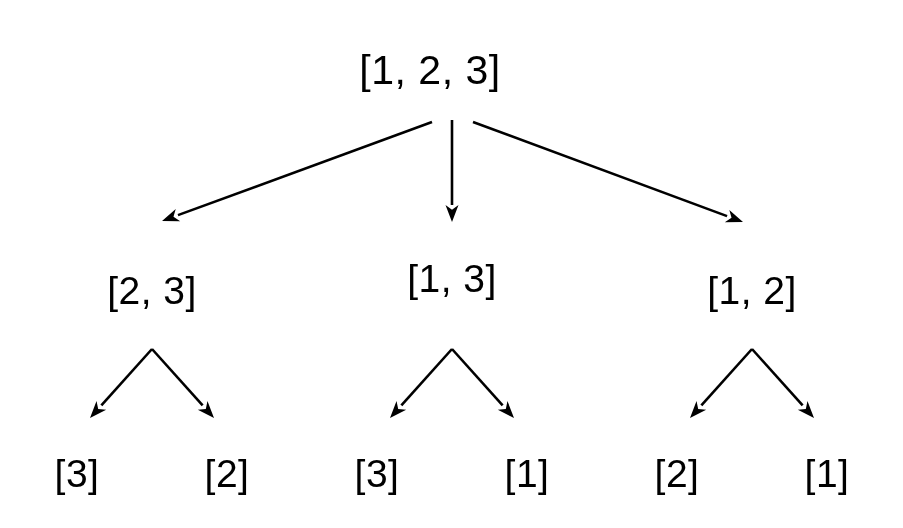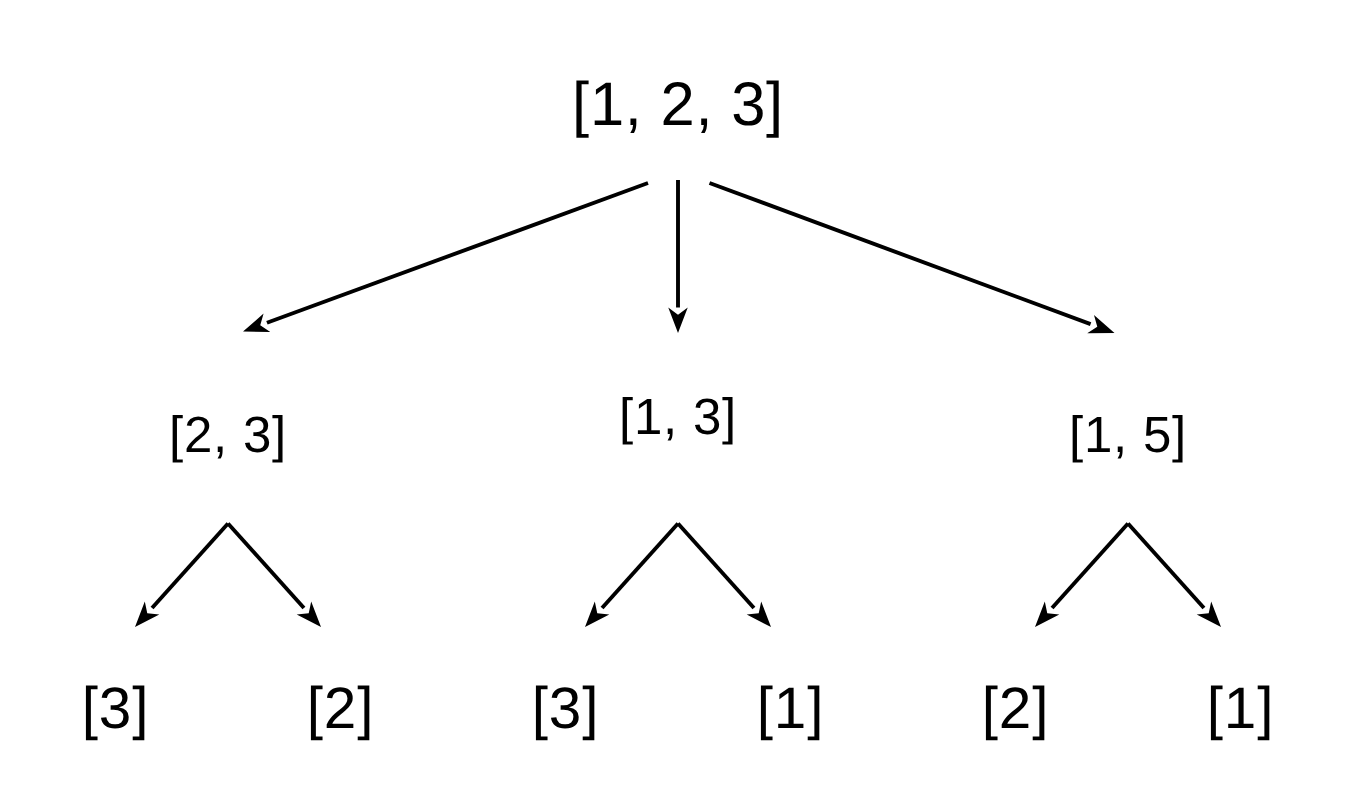--- a/index.html
+++ b/index.html
@@ -30,21 +30,21 @@
     position: absolute;
     transform: translate(-50%, -50%);
     white-space: nowrap;
     color: #000000;
     font-family: "Liberation Sans", sans-serif;
     font-weight: 400;
     line-height: 1;
     letter-spacing: 0.5px;
   }
   .level-0 { font-size: 41px; }
-  .level-1 { font-size: 34px; text-align: center; }
+  .level-1 { font-size: 39px; text-align: center; }
   .level-2 { font-size: 39px; }
 </style>
 </head>
 <body>
 
 <div id="diagram-canvas">
 
   <svg id="edge-layer" viewBox="0 0 903 528" xmlns="http://www.w3.org/2000/svg">
       <line x1="432" y1="122" x2="177.96089737007236" y2="215.1476709643068" stroke="#000000" stroke-width="2.6" stroke-linecap="butt"></line>
       <polygon points="162.00,221.00 175.72,209.04 173.49,216.79 180.20,221.25" fill="#000000"></polygon>
@@ -59,25 +59,25 @@
       <line x1="452" y1="349" x2="401.36227178960274" y2="405.3548910728615" stroke="#000000" stroke-width="2.6" stroke-linecap="butt"></line>
       <polygon points="390.00,418.00 396.53,401.01 398.18,408.90 406.20,409.70" fill="#000000"></polygon>
       <line x1="452" y1="349" x2="502.63772821039726" y2="405.3548910728615" stroke="#000000" stroke-width="2.6" stroke-linecap="butt"></line>
       <polygon points="514.00,418.00 497.80,409.70 505.82,408.90 507.47,401.01" fill="#000000"></polygon>
       <line x1="752" y1="349" x2="701.3622717896027" y2="405.3548910728615" stroke="#000000" stroke-width="2.6" stroke-linecap="butt"></line>
       <polygon points="690.00,418.00 696.53,401.01 698.18,408.90 706.20,409.70" fill="#000000"></polygon>
       <line x1="752" y1="349" x2="802.6377282103973" y2="405.3548910728615" stroke="#000000" stroke-width="2.6" stroke-linecap="butt"></line>
       <polygon points="814.00,418.00 797.80,409.70 805.82,408.90 807.47,401.01" fill="#000000"></polygon>
     </svg>
 
-  <div class="node-label level-0" style="left: 452px; top: 70px;">[1, 2, 3]</div>
+  <div class="node-label level-0" style="left: 430px; top: 70px;">[1, 2, 3]</div>
 
   <div class="node-label level-1" style="left: 152px; top: 290px;">[2, 3]</div>
   <div class="node-label level-1" style="left: 452px; top: 278px;">[1, 3]</div>
-  <div class="node-label level-1" style="left: 752px; top: 290px;">[1, 5]</div>
+  <div class="node-label level-1" style="left: 752px; top: 290px;">[1, 2]</div>
 
   <div class="node-label level-2" style="left: 77px; top: 473px;">[3]</div>
   <div class="node-label level-2" style="left: 227px; top: 473px;">[2]</div>
   <div class="node-label level-2" style="left: 377px; top: 473px;">[3]</div>
   <div class="node-label level-2" style="left: 527px; top: 473px;">[1]</div>
   <div class="node-label level-2" style="left: 677px; top: 473px;">[2]</div>
   <div class="node-label level-2" style="left: 827px; top: 473px;">[1]</div>
 
 </div>
 

